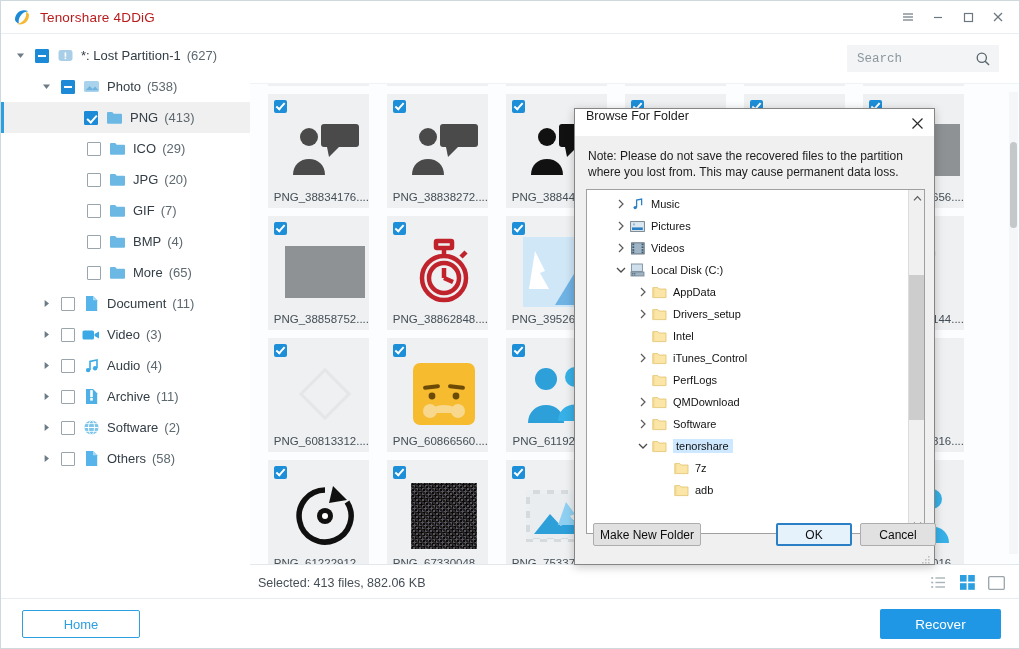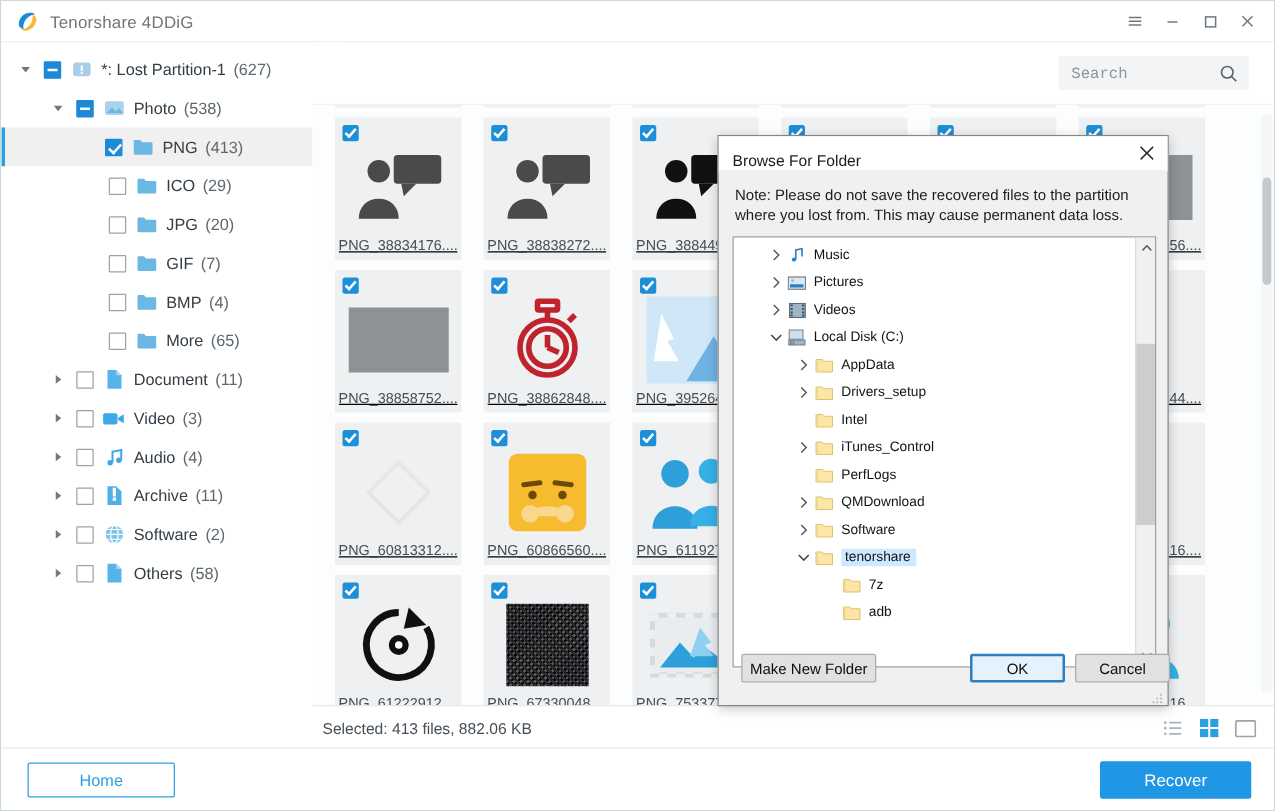--- a/index.html
+++ b/index.html
@@ -24,21 +24,21 @@
     background: #ffffff;
     display: flex; align-items: center;
     border-bottom: 1px solid #e8eef2;
   }
   .logo {
     width: 20px; height: 20px; margin-left: 11px; margin-right: 8px;
     position: relative; flex: none;
   }
   .logo svg { display: block; }
   .app-title {
-    font-size: 13.5px; color: #737373; letter-spacing: .2px;
+    font-size: 13.5px; color: #b91c1c; letter-spacing: .2px;
   }
   .win-btns {
     margin-left: auto; display: flex; align-items: center; height: 33px;
   }
   .win-btn {
     width: 30px; height: 33px; display: flex; align-items: center;
     justify-content: center; color: #6b7880;
   }
   .win-btn svg { display:block; }
 
@@ -124,24 +124,23 @@
   .grid {
     display: grid;
     grid-template-columns: repeat(6, 101px);
     column-gap: 18px;
     row-gap: 8px;
     margin-top: -24px;
   }
   .cell {
     width: 101px;
     background: #eff0f1;
-    display: flex; flex-direction: column; align-items: center;
+    display: flex; flex-direction: column; align-items: flex-end;
     position: relative;
     padding-top: 6px;
-    text-decoration: underline;
   }
   .cell.clipped { height: 26px; overflow: hidden; background: #eff0f1; }
   .cell .cb2 {
     position: absolute; left: 6px; top: 6px;
     width: 13px; height: 13px; background: #1d8ed8; border-radius: 2px;
   }
   .cell .cb2::after {
     content: ""; position: absolute; left: 4px; top: 1px;
     width: 3px; height: 7px; border: solid #fff;
     border-width: 0 2px 2px 0; transform: rotate(42deg);
@@ -204,21 +203,21 @@
   
   .dialog {
     position: absolute; left: 573px; top: 107px;
     width: 361px; height: 457px;
     background: #f0f0f0;
     border: 1px solid #858585;
     box-shadow: 0 2px 9px rgba(0,0,0,.22);
   }
   .dlg-title {
     height: 28px; background: #ffffff;
-    display: flex; align-items: flex-end;
+    display: flex; align-items: flex-start;
     padding-left: 11px;
     border-bottom: 1px solid #f0f0f0;
   }
   .dlg-title span { font-size: 12.5px; color: #1b1b1b; }
   .dlg-close {
     margin-left: auto; width: 34px; height: 28px;
     display: flex; align-items: center; justify-content: center;
     color: #2b2b2b;
   }
   .dlg-note {

